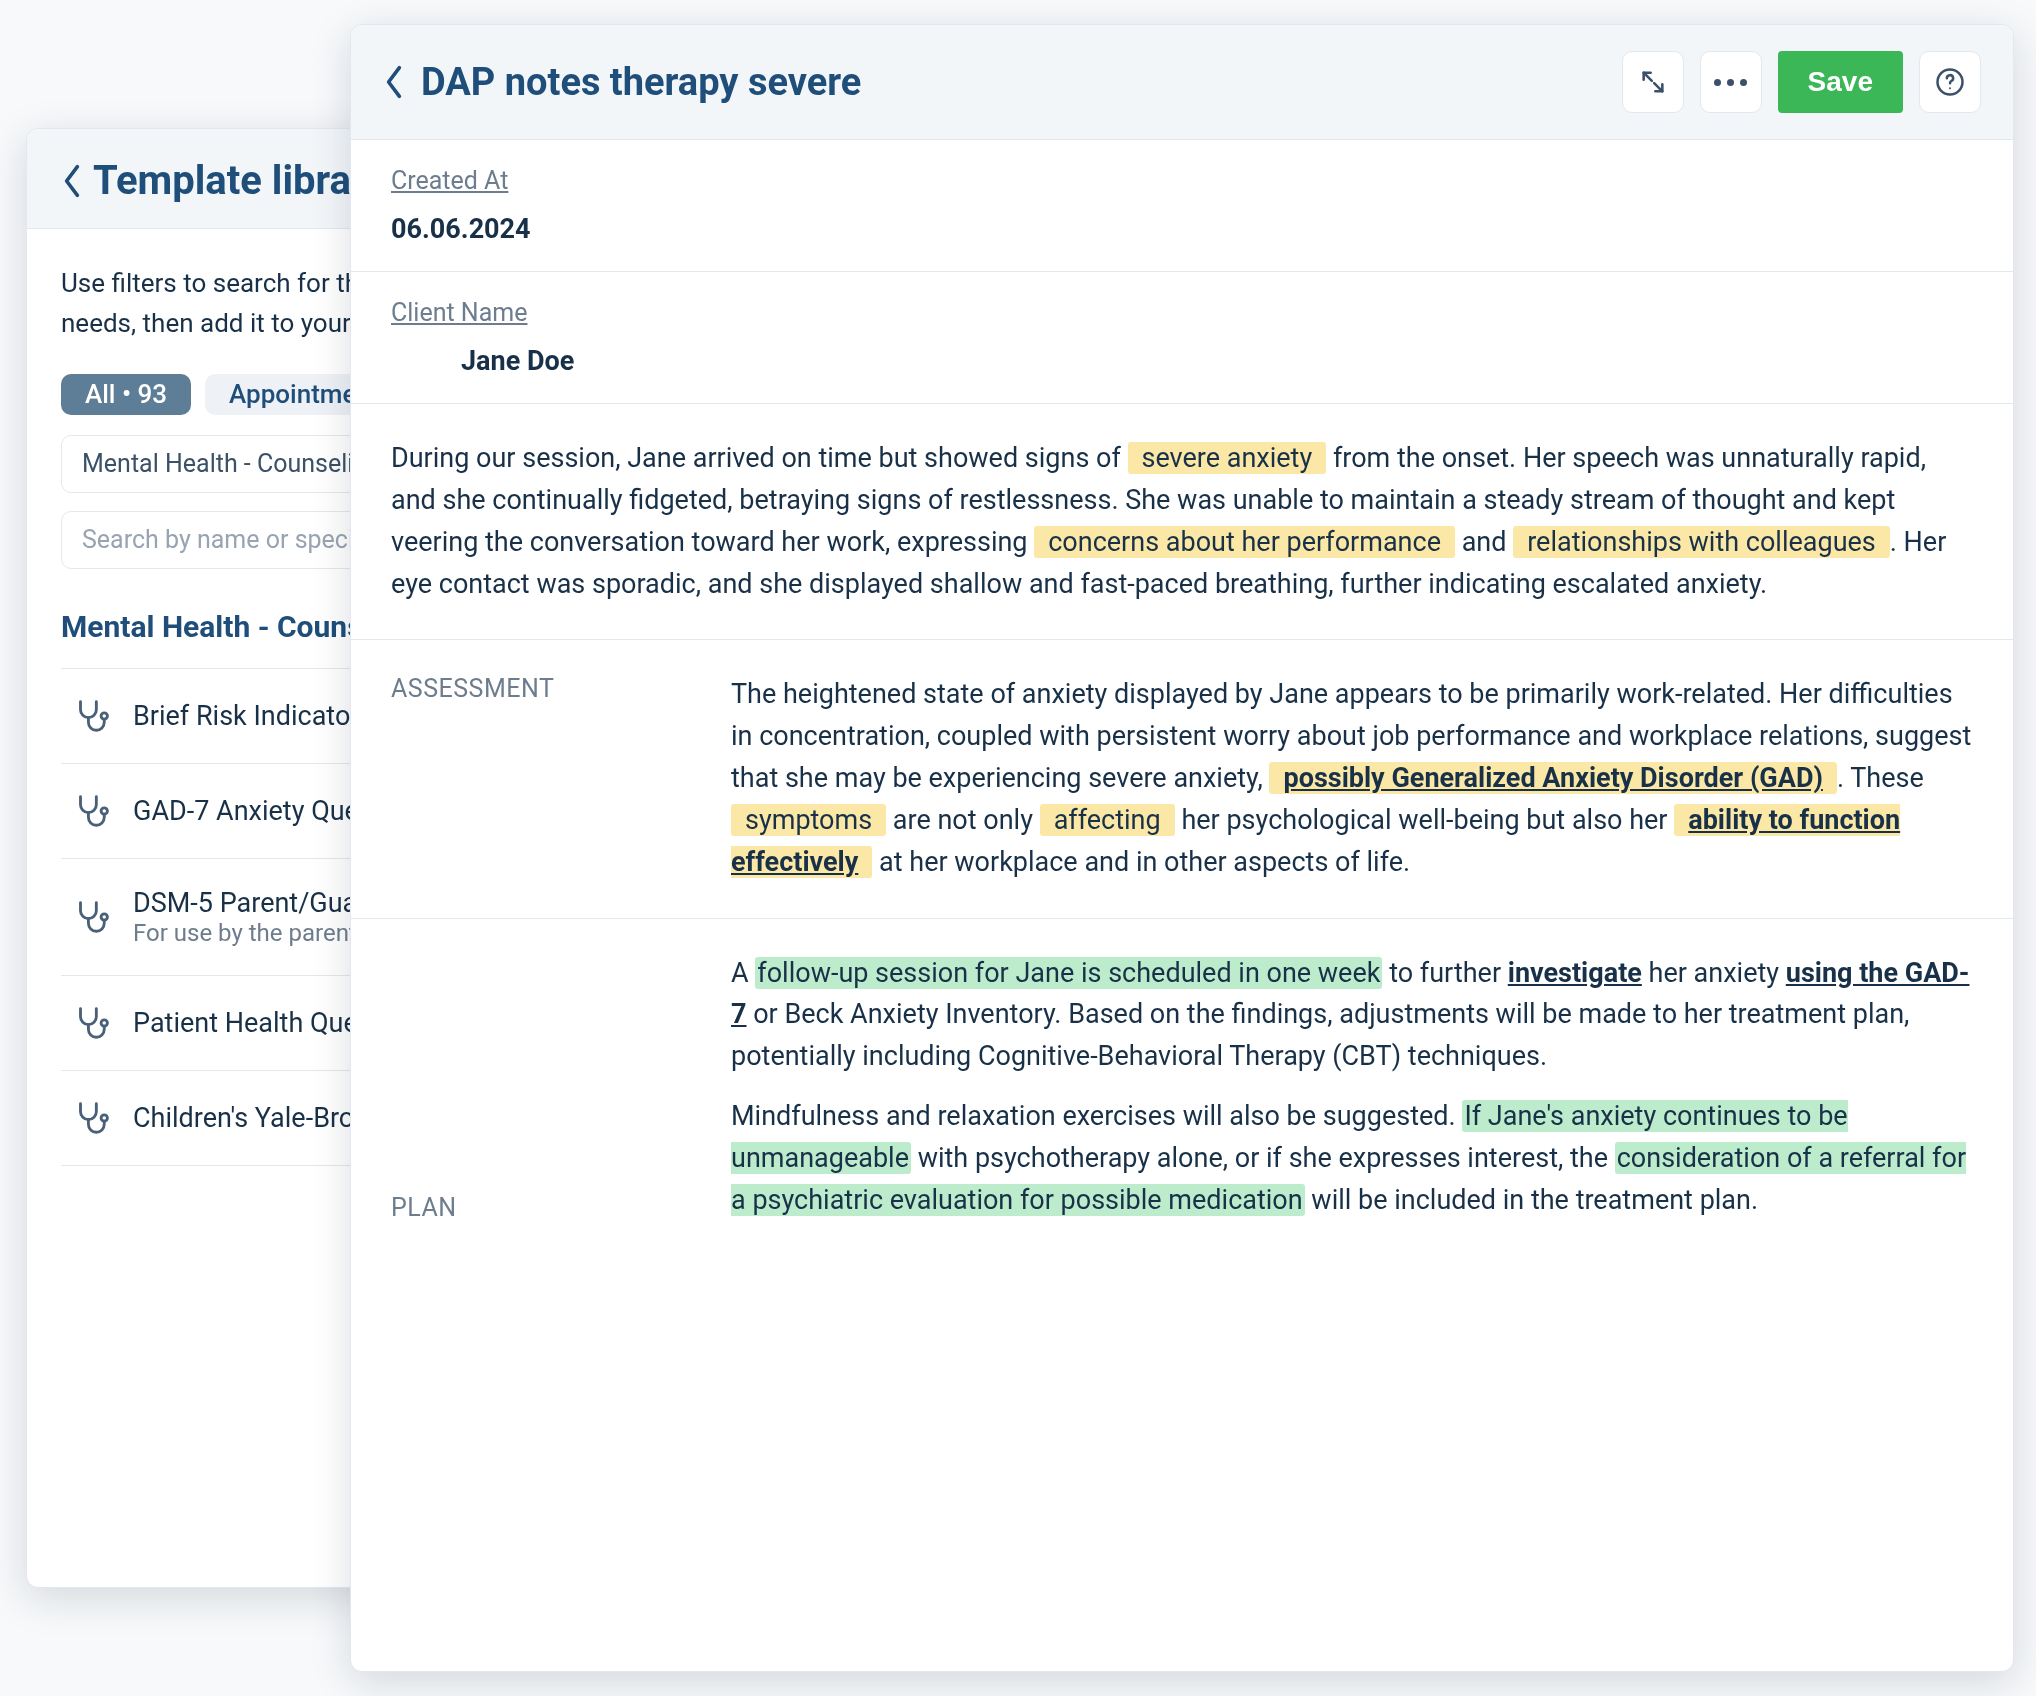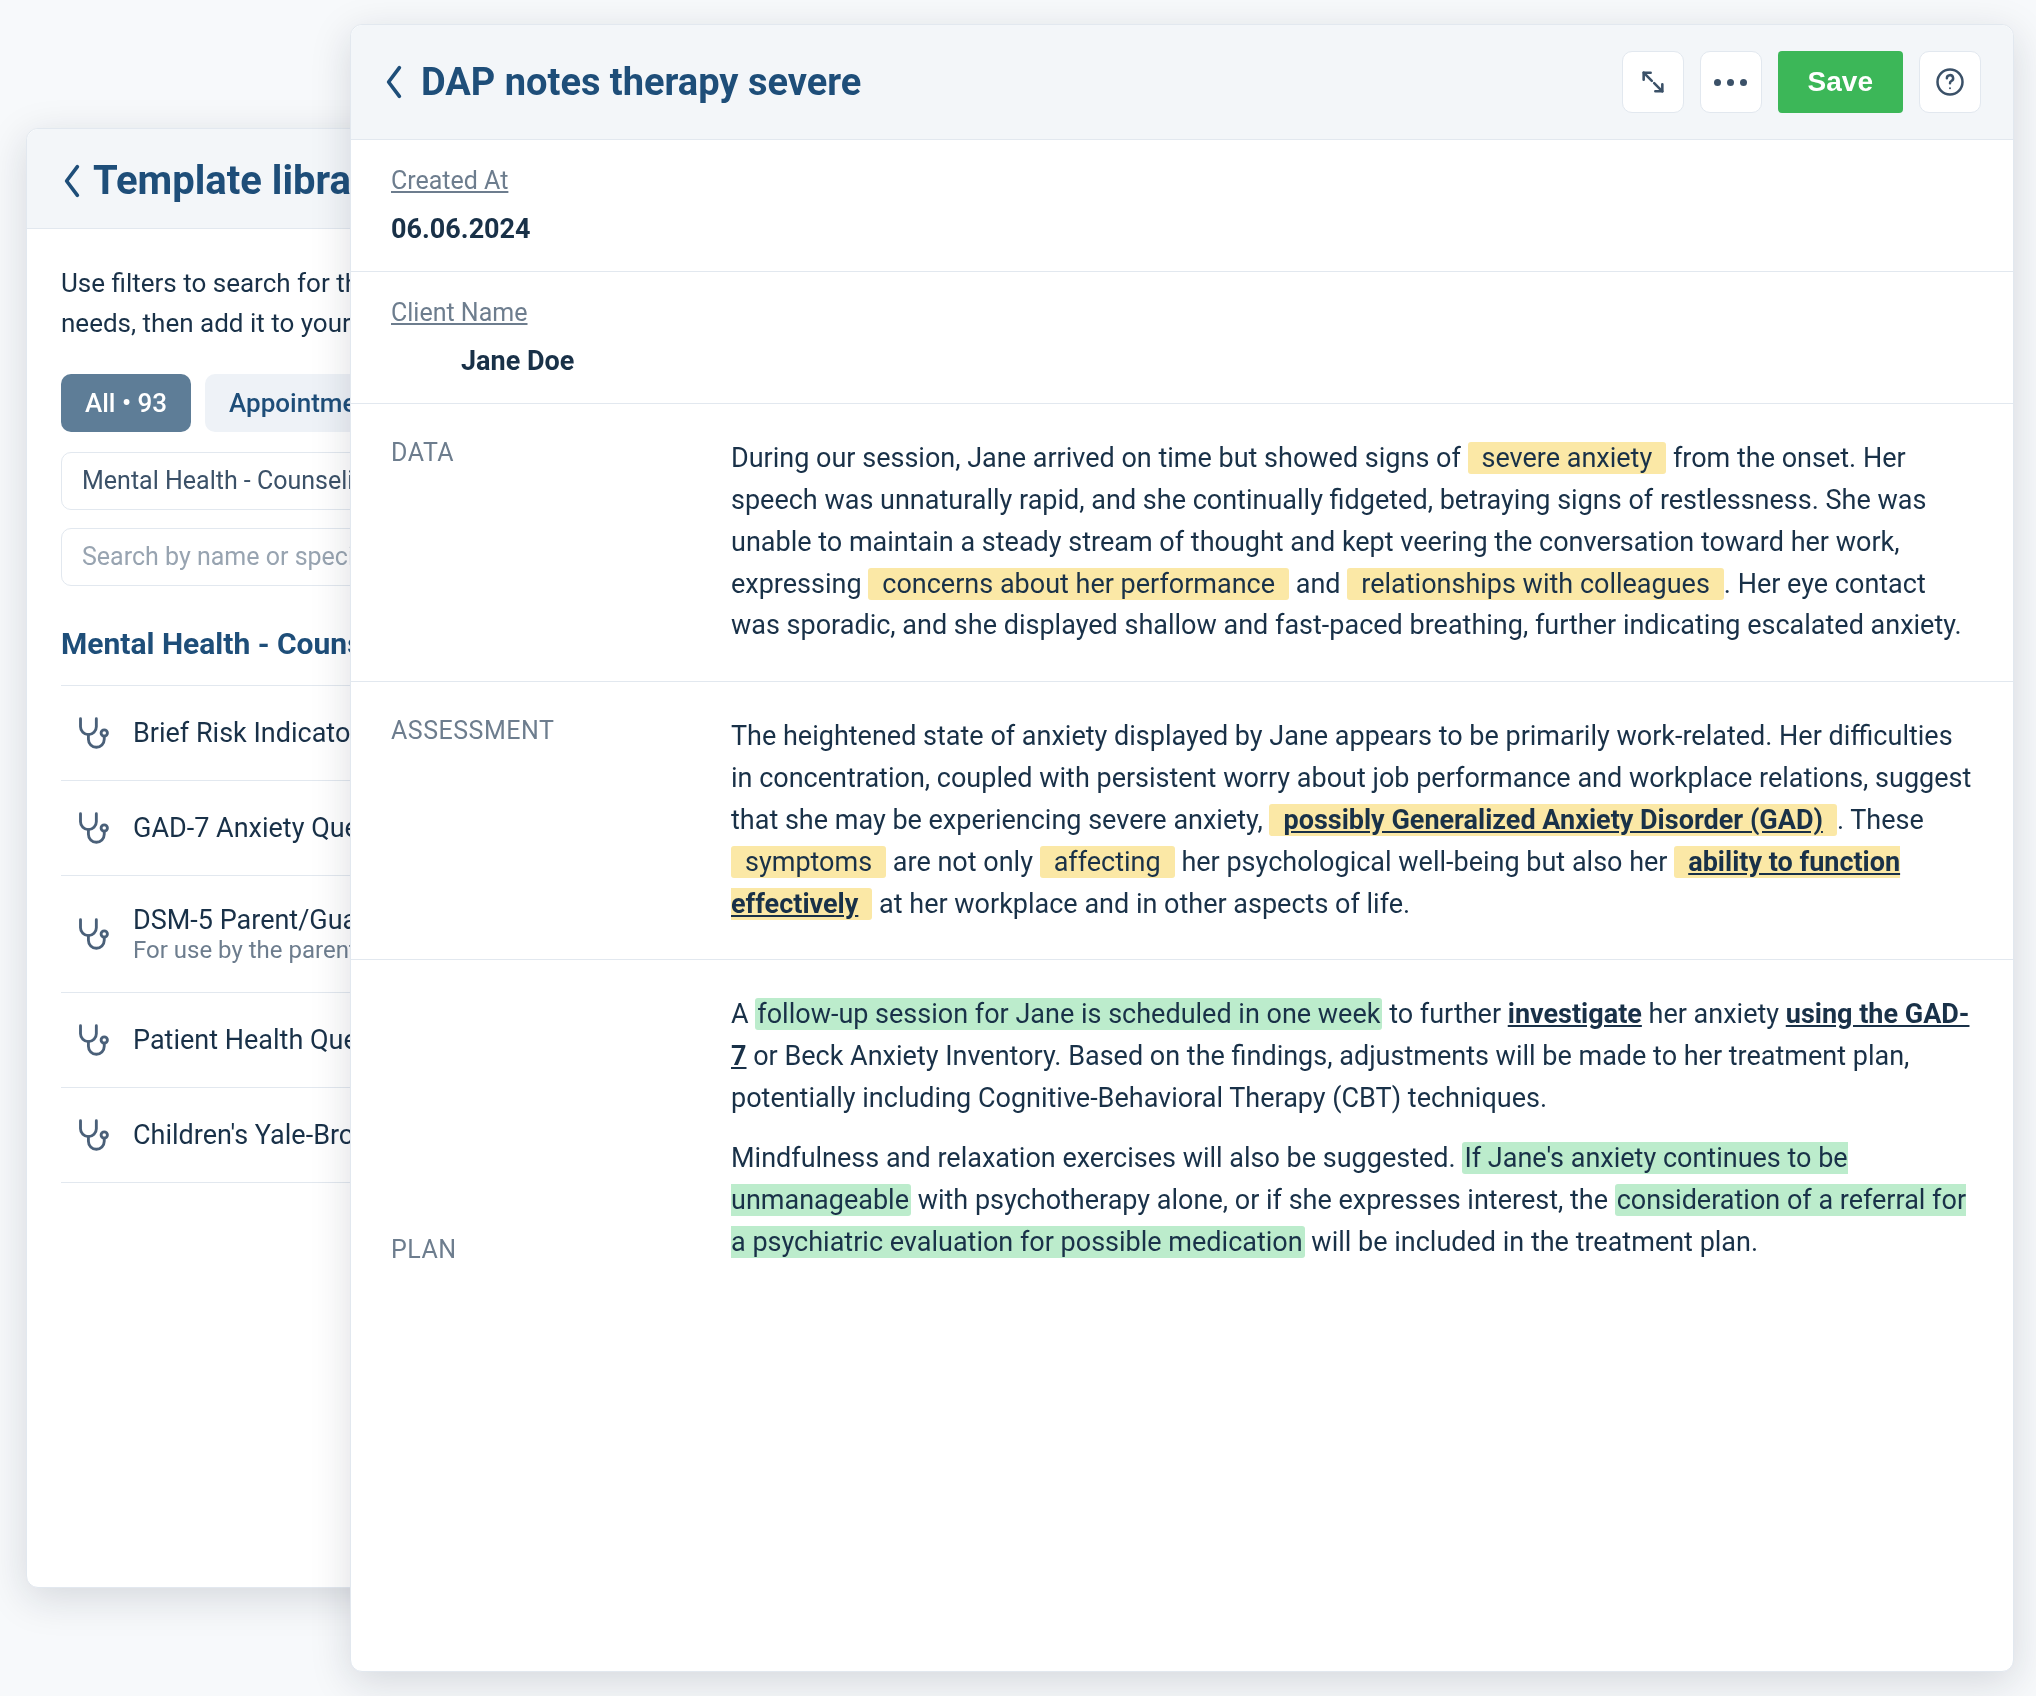--- a/index.html
+++ b/index.html
@@ -50,21 +50,21 @@
     background:var(--header-bg);
     border-radius:var(--radius) var(--radius) 0 0;
   }
   .lib-title-row{display:flex;align-items:center;gap:10px;}
   .lib-title{font-size:40px;font-weight:700;color:var(--accent);}
   .lib-body{padding:34px;}
   .lib-help{font-size:26px;line-height:1.55;color:var(--ink);margin-bottom:30px;max-width:900px;}
   .chip-row{display:flex;gap:14px;margin-bottom:20px;}
   .chip{
     display:inline-flex;align-items:center;
-    height:58px;padding:0 24px;border-radius:10px;
+    height:41px;padding:0 24px;border-radius:10px;
     background:var(--chip-bg);color:var(--accent);font-size:26px;font-weight:500;
     cursor:pointer;
   }
   .chip.active{background:var(--chip-active);color:#fff;}
   .field{
     height:58px;width:100%;max-width:560px;
     border:1px solid var(--line);border-radius:10px;
     display:flex;align-items:center;padding:0 20px;
     color:var(--ink-soft);font-size:25px;background:#fff;
     margin-bottom:18px;
@@ -284,21 +284,20 @@
     <div class="meta-block">
       <div class="meta-label">Created At</div>
       <div class="meta-value">06.06.2024</div>
     </div>
     <div class="meta-block">
       <div class="meta-label">Client Name</div>
       <div class="meta-value indent">Jane Doe</div>
     </div>
 
     <div class="note-section">
-      <div class="sec-label">DATA</div>
       <div class="sec-content">
         <p>
           <span>During our session, Jane arrived on time but showed signs of </span><span class="hl-y">severe anxiety</span><span> from the onset. Her speech was unnaturally rapid, and she continually fidgeted, betraying signs of restlessness. She was unable to maintain a steady stream of thought and kept veering the conversation toward her work, expressing </span><span class="hl-y">concerns about her performance</span><span> and </span><span class="hl-y">relationships with colleagues</span><span>. Her eye contact was sporadic, and she displayed shallow and fast-paced breathing, further indicating escalated anxiety.</span>
         </p>
       </div>
     </div>
 
     <div class="note-section">
       <div class="sec-label">ASSESSMENT</div>
       <div class="sec-content">

